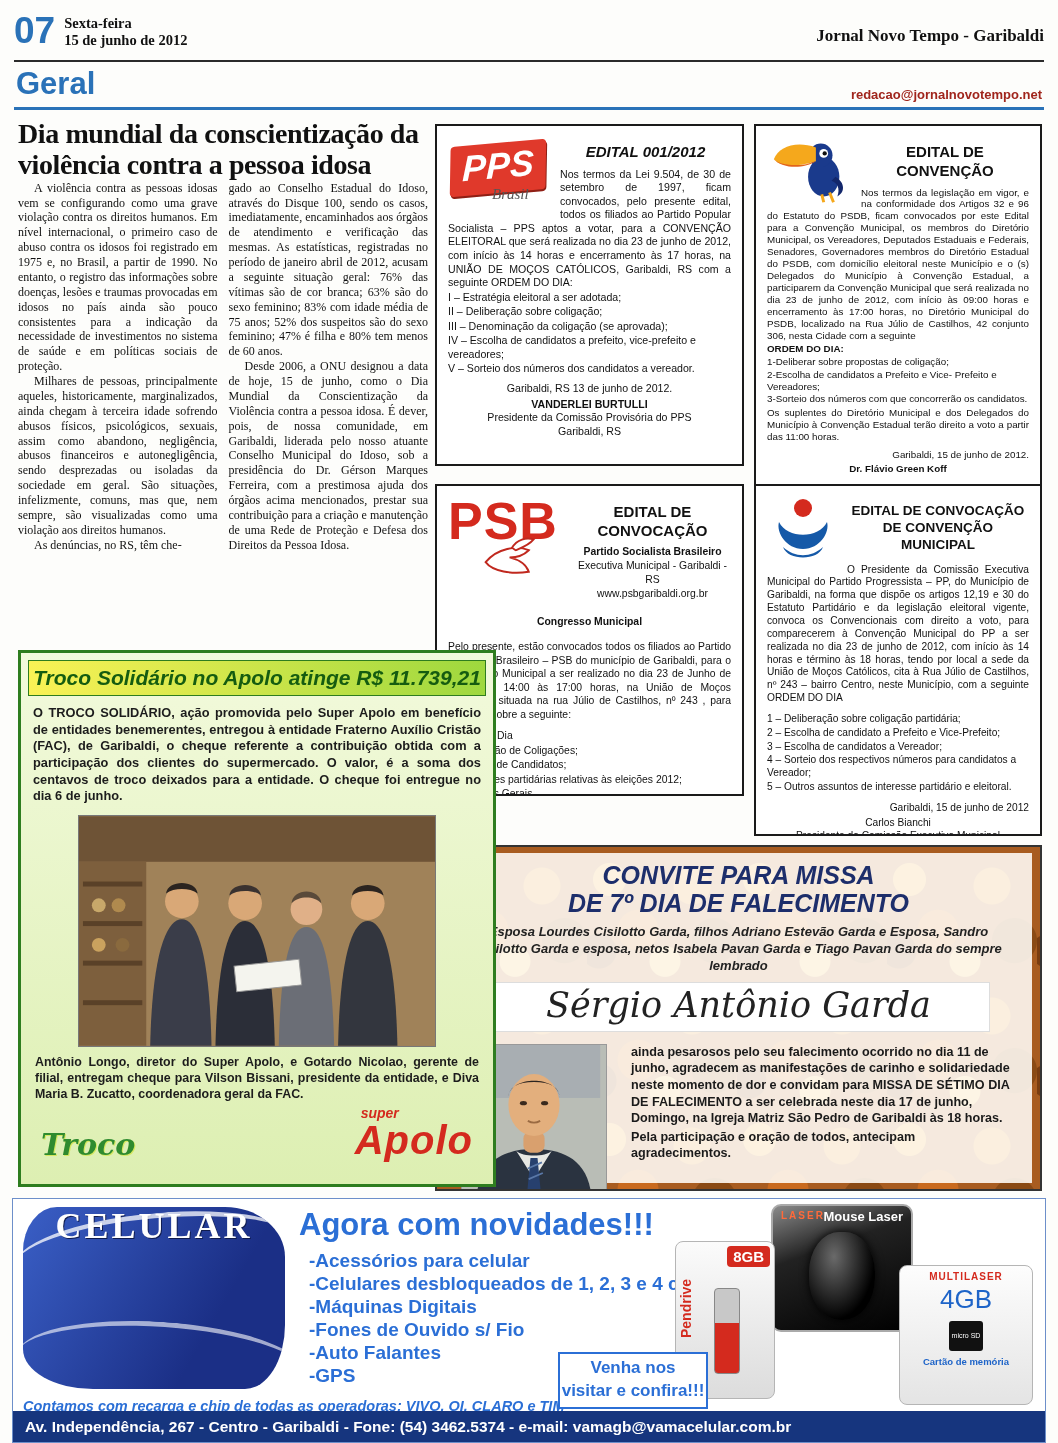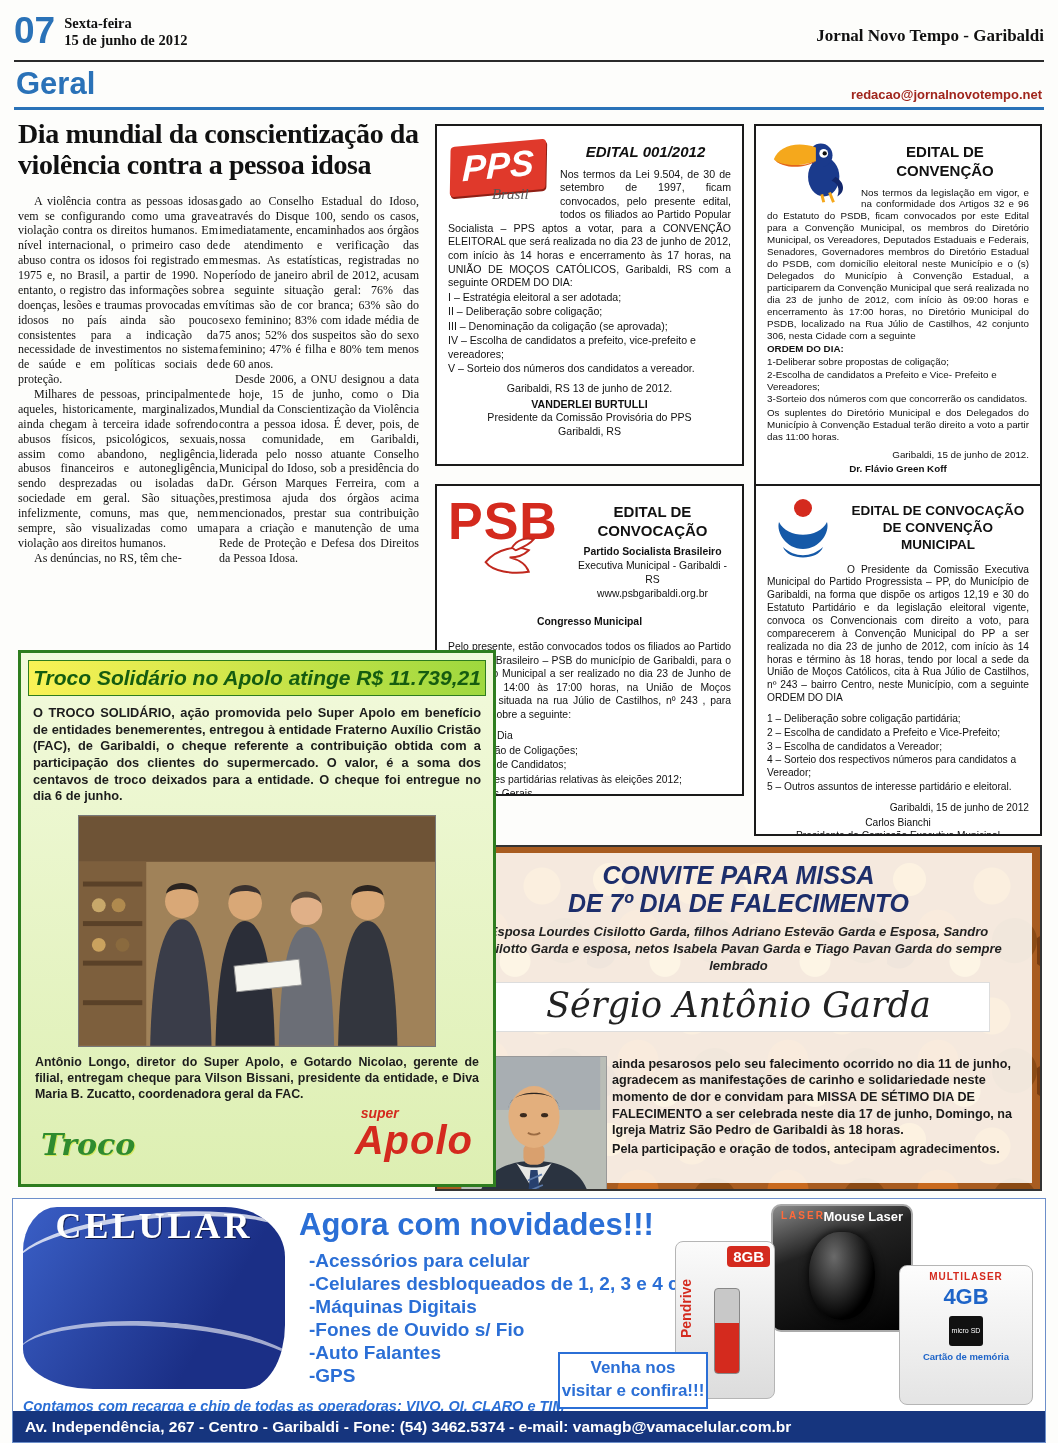--- a/index.html
+++ b/index.html
@@ -12,21 +12,21 @@
   .daydate{margin-left:9px;margin-top:5px;font-weight:bold;font-size:14.5px;line-height:1.2}
   .paper{margin-left:auto;margin-top:16px;font-weight:bold;font-size:17px}
 
   .sectionrow{position:absolute;left:14px;right:14px;top:66px;height:44px;border-bottom:3px solid #2a72b8}
   .section-title{font-family:"Liberation Sans",sans-serif;color:#2a72b8;font-weight:bold;font-size:31px;position:absolute;left:2px;top:0}
   .email{position:absolute;right:2px;bottom:5px;color:#a0251c;font-weight:bold;font-size:13px;font-family:"Liberation Sans",sans-serif}
 
   
   .article{position:absolute;left:18px;top:118px;width:410px;height:528px;overflow:hidden}
   .article h1{font-size:28px;font-weight:bold;line-height:1.12;letter-spacing:-.4px}
-  .cols{display:flex;gap:1px;margin-top:13px}
+  .cols{display:flex;gap:11px;margin-top:0}
   .coltext{width:200px;text-align:justify;font-size:12px;line-height:1.24}
   .coltext p{text-indent:16px}
   .coltext p.cont{text-indent:0}
 
   
   .edital{position:absolute;background:#fff;border:2px solid #1a1a1a;padding:9px 11px;font-family:"Liberation Sans",sans-serif;text-align:justify;overflow:hidden}
   .edital p{margin-top:6px}
   .edital .li{text-align:left;margin-top:1px}
   .edital .center{text-align:center}
   .edital .right{text-align:right}
@@ -62,21 +62,21 @@
       radial-gradient(circle at 34% 64%, #c96a1e 0 20px, transparent 21px),
       radial-gradient(circle at 70% 30%, #d98a2b 0 18px, transparent 19px),
       radial-gradient(circle at 85% 72%, #8a4a14 0 22px, transparent 23px),
       radial-gradient(circle at 52% 88%, #e8b85c 0 15px, transparent 16px),
       radial-gradient(circle at 8% 80%, #7a3d10 0 17px, transparent 18px);
     background-size:150px 130px;overflow:hidden}
   .missa-inner{position:absolute;left:8px;top:6px;right:8px;bottom:6px;background:rgba(255,253,248,.88);padding:8px 16px 6px}
   .missa h2{color:#1d2e6b;font-family:"Liberation Sans",sans-serif;font-style:italic;font-weight:bold;font-size:25px;line-height:1.12;text-align:center}
   .missa-intro{font-family:"Liberation Sans",sans-serif;font-weight:bold;font-style:italic;font-size:13px;line-height:1.3;text-align:center;margin:7px 8px 0;color:#222}
   .missa-name{background:#fff;border:1px solid #ddd;margin:7px 26px 0;padding:2px 4px 6px;text-align:center;font-family:"DejaVu Serif",serif;font-style:italic;font-size:35px;color:#222}
-  .missa-row{display:flex;gap:5px;margin-top:24px}
+  .missa-row{display:flex;gap:24px;margin-top:12px}
   .portrait{width:146px;height:152px;flex:none;border:1px solid #999;background:#b9bdb6}
   .missa-body{font-family:"Liberation Sans",sans-serif;font-weight:bold;font-size:12.6px;line-height:1.32;color:#1a1a1a}
   .missa-body p+p{margin-top:2px}
 
   
   .troco{position:absolute;left:18px;top:650px;width:478px;height:537px;border:3px solid #2e7d1f;background:linear-gradient(180deg,#f2fadc,#ddefb2);overflow:hidden}
   .troco-title{margin:7px 7px 0;background:linear-gradient(90deg,#f9f255,#9ed83e);border:1px solid #2e7d1f;color:#155c10;font-family:"Liberation Sans",sans-serif;font-weight:bold;font-style:italic;font-size:21px;text-align:center;padding:5px 2px}
   .troco-body{font-family:"Liberation Sans",sans-serif;font-weight:bold;font-size:12.8px;line-height:1.3;text-align:justify;color:#1c1c1c;margin:9px 12px 0}
   .troco-photo{display:block;margin:10px auto 0;width:358px;height:232px;border:1px solid #777;background:#a08259}
   .troco-caption{font-family:"Liberation Sans",sans-serif;font-weight:bold;font-size:12.4px;line-height:1.28;text-align:justify;margin:8px 14px 0;color:#1c1c1c}
@@ -103,21 +103,21 @@
   .prod-mouse{left:758px;top:5px;width:142px;height:128px;background:linear-gradient(160deg,#8a8a8a,#222 35%,#000);border:2px solid #aaa;border-radius:10px;padding:4px 8px}
   .mouse-brand{color:#ff6a3a;font-weight:bold;font-size:10px;letter-spacing:2px}
   .mouse-label{color:#fff;font-weight:bold;font-size:13px;text-align:right;margin-top:-12px}
   .mouse-shape{width:66px;height:88px;margin:8px auto 0;border-radius:46% 46% 48% 48%;background:radial-gradient(ellipse at 38% 28%,#6a6a6a,#000 70%);box-shadow:0 0 10px #000}
   .prod-pen{left:662px;top:42px;width:100px;height:158px;background:linear-gradient(180deg,#fbfbfb,#dcdcdc);border:1px solid #b5b5b5;border-radius:8px;overflow:hidden}
   .pen-badge{position:absolute;right:4px;top:4px;background:#d42a1e;color:#fff;font-weight:bold;font-size:15px;padding:2px 6px;border-radius:4px}
   .pen-word{position:absolute;left:2px;top:96px;color:#d42a1e;font-weight:bold;font-size:14px;transform:rotate(-90deg);transform-origin:left top}
   .pen-stick{position:absolute;left:38px;top:46px;width:26px;height:86px;background:linear-gradient(180deg,#c8c8c8 0 40%,#d42a1e 40%);border:1px solid #888;border-radius:4px}
   .prod-card{left:886px;top:66px;width:134px;height:140px;background:linear-gradient(180deg,#fdfdfd,#e4e4e4);border:1px solid #b5b5b5;border-radius:8px;text-align:center;overflow:hidden}
   .card-brand{color:#d42a1e;font-weight:bold;font-size:10px;letter-spacing:1px;margin-top:5px}
-  .card-size{color:#1e64c8;font-weight:bold;font-size:22px;margin-top:2px}
+  .card-size{color:#1e64c8;font-weight:normal;font-size:26px;margin-top:2px}
   .card-chip{width:34px;height:30px;background:#111;margin:6px auto 0;border-radius:3px;color:#fff;font-size:7px;line-height:30px}
   .card-sub{color:#1e64c8;font-size:9.5px;font-weight:bold;margin-top:5px}
 
   .footerbar{position:absolute;left:0;right:0;bottom:0;height:31px;background:#16357e;color:#fff;font-family:"Liberation Sans",sans-serif;font-weight:bold;font-size:15.5px;display:flex;align-items:center;padding:0 12px;z-index:5}
 </style>
 </head>
 <body>
 
 <header class="top">
   <div class="pagenum">07</div>

